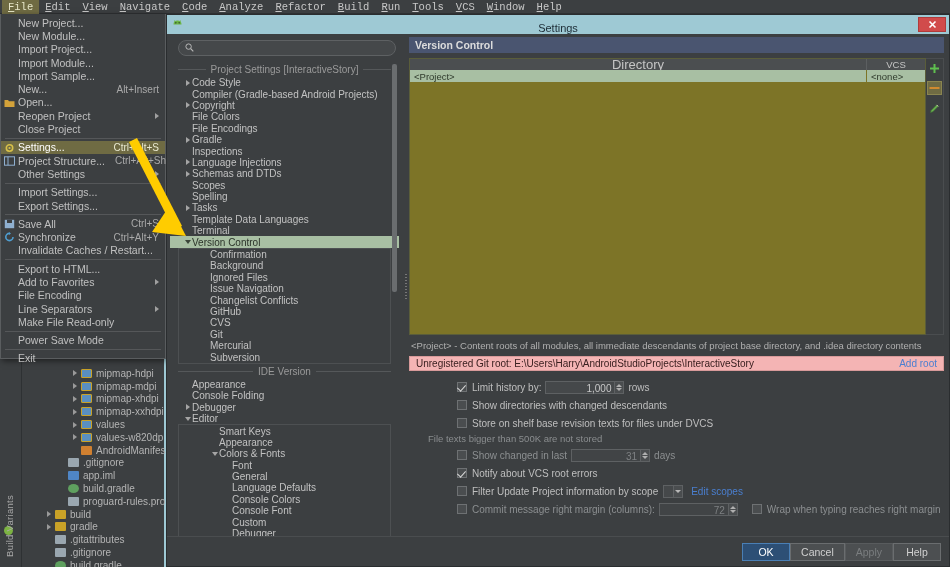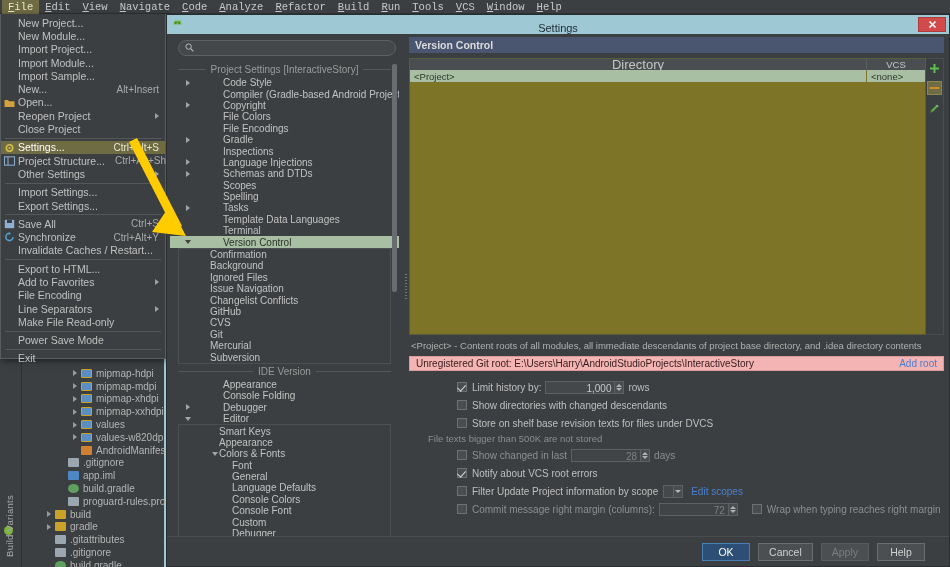--- a/index.html
+++ b/index.html
@@ -123,21 +123,21 @@
   .group-hdr .ln { flex:1; height:1px; background:#55585a; }
   .tnode {
     display:flex; align-items:center; height:11.4px; font-size:10px; color:#c2c2c2;
     padding-left:4px; white-space:nowrap; position:relative;
   }
   .tnode.sel { background:#a8bfa3; color:#2b3329; }
   .tw2 { width:9px; flex:none; display:flex; align-items:center; justify-content:center; }
   .tw2 .c { width:0;height:0; border-left:4px solid #a5a5a5; border-top:3px solid transparent; border-bottom:3px solid transparent; }
   .tw2 .o { width:0;height:0; border-top:4px solid #a5a5a5; border-left:3px solid transparent; border-right:3px solid transparent; }
   .tnode.sel .tw2 .o { border-top-color:#3a4438; }
-  .indent1 { padding-left:13px;gap:31px; }
+  .indent1 { padding-left:13px; }
   .indent2 { padding-left:31px; }
   .indent3 { padding-left:44px; }
   .subpanel { border:1px solid #4d5052; margin:0 8px 0 8px; }
   .tree-vthumb { position:absolute; right:2px; top:2px; width:5px; height:228px; background:#6a6d6f; border-radius:2px; }
 
   .split-handle { width:6px; flex:none; display:flex; align-items:center; justify-content:center; }
   .split-dots { width:2px; height:26px; background:
      repeating-linear-gradient(to bottom,#777 0 1px, transparent 1px 3px); }
 
   
@@ -190,21 +190,21 @@
   .spin .dn { width:0;height:0;border-top:3px solid #b0b0b0;border-left:3px solid transparent;border-right:3px solid transparent;}
   .subnote { font-size:9.5px; color:#8a8d8f; margin:0 0 3px 19px; }
   .combo { width:20px;height:13px; background:#45484a; border:1px solid #5e6163; display:flex;
            align-items:center; justify-content:flex-end; margin:0 8px 0 5px; }
   .combo .cv { width:9px;height:100%; background:#4a4d4f; border-left:1px solid #5e6163;
                display:flex;align-items:center;justify-content:center;}
   .combo .cv i { width:0;height:0;border-top:3px solid #b8b8b8;border-left:3px solid transparent;border-right:3px solid transparent;display:block;}
   .blue-link { color:#4a7fd0; font-size:10px; }
 
   .dlg-footer { height:30px; flex:none; display:flex; align-items:center; justify-content:flex-end;
-                padding-right:24px; gap:8px; border-top:1px solid #4a4d4f; }
+                padding-right:8px; border-top:1px solid #4a4d4f; }
   .btn { min-width:48px; height:18px; background:#4c4f51; border:1px solid #6a6d6f; color:#d0d0d0;
          font-size:10.5px; display:flex; align-items:center; justify-content:center; padding:0 10px;}
   .btn.primary { background:#2d4f75; border-color:#4a7fb5; color:#ffffff; }
   .btn.disabled { color:#7a7d7f; border-color:#585b5d; }
 
   
   .anno { position:absolute; left:0; top:0; width:950px; height:567px; pointer-events:none; z-index:50; }
 </style>
 </head>
 <body>
@@ -733,21 +733,21 @@
               <span>Show directories with changed descendants</span>
             </div>
             <div class="opt-row">
               <span class="cbx"></span>
               <span>Store on shelf base revision texts for files under DVCS</span>
             </div>
             <div class="subnote">File texts bigger than 500K are not stored</div>
             <div class="opt-row dim">
               <span class="cbx"></span>
               <span>Show changed in last</span>
-              <span class="numfield dim">28</span>
+              <span class="numfield dim">31</span>
               <span class="spin">
                 <span class="up"></span>
                 <span class="dn"></span>
               </span>
               <span>days</span>
             </div>
             <div class="opt-row">
               <span class="cbx on"></span>
               <span>Notify about VCS root errors</span>
             </div>

